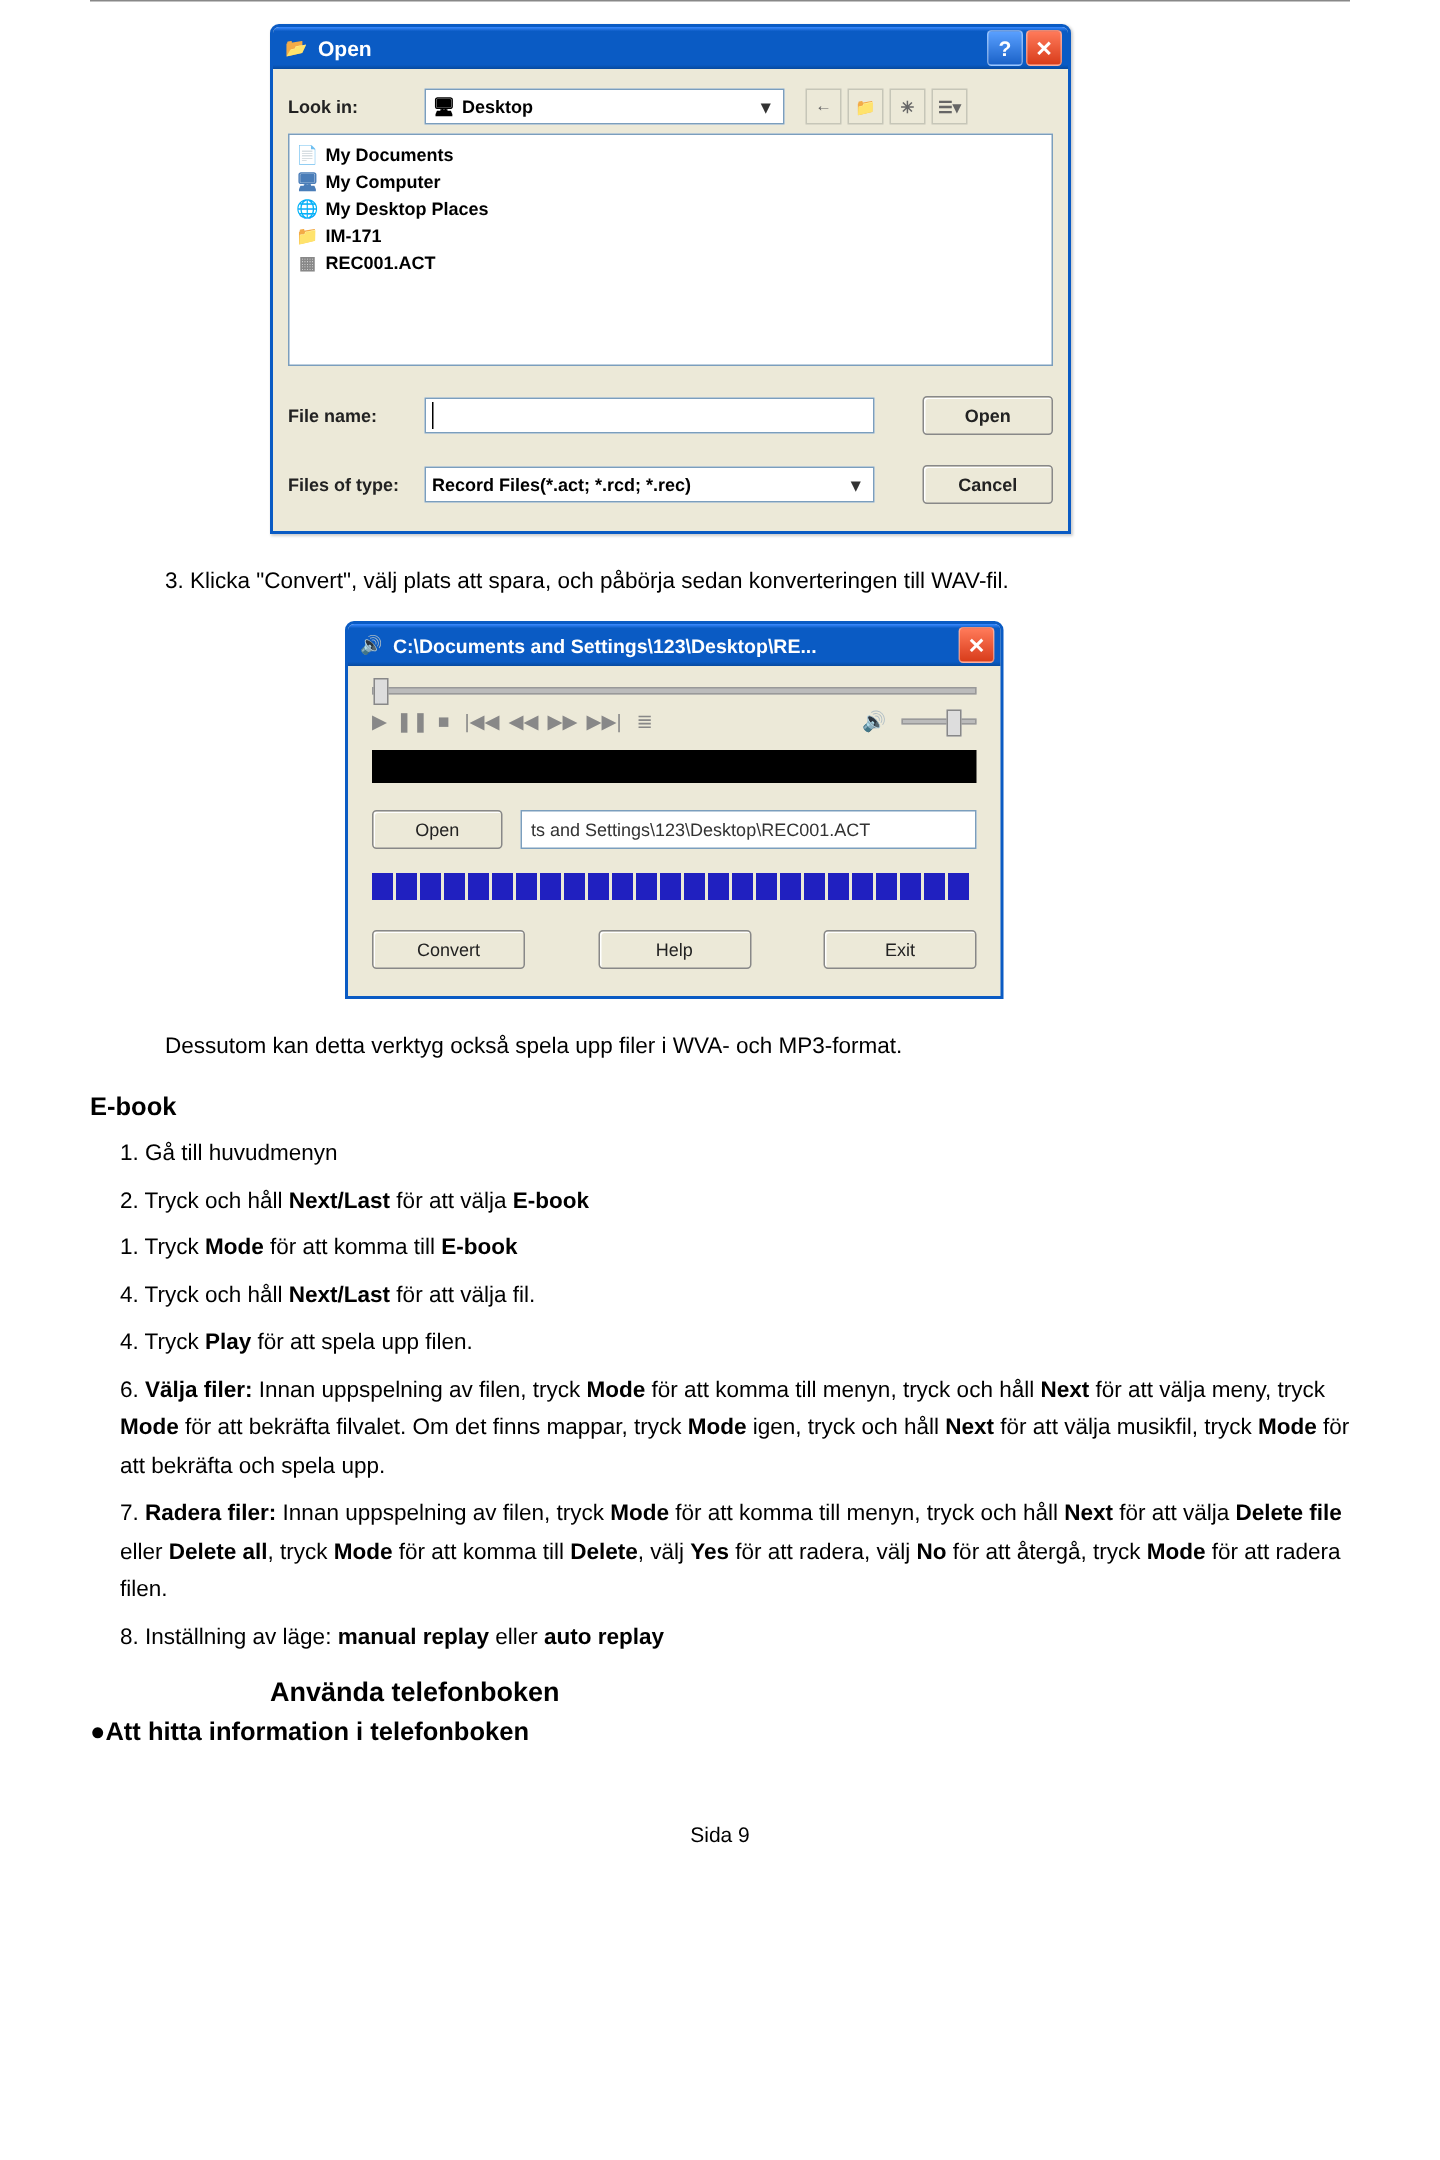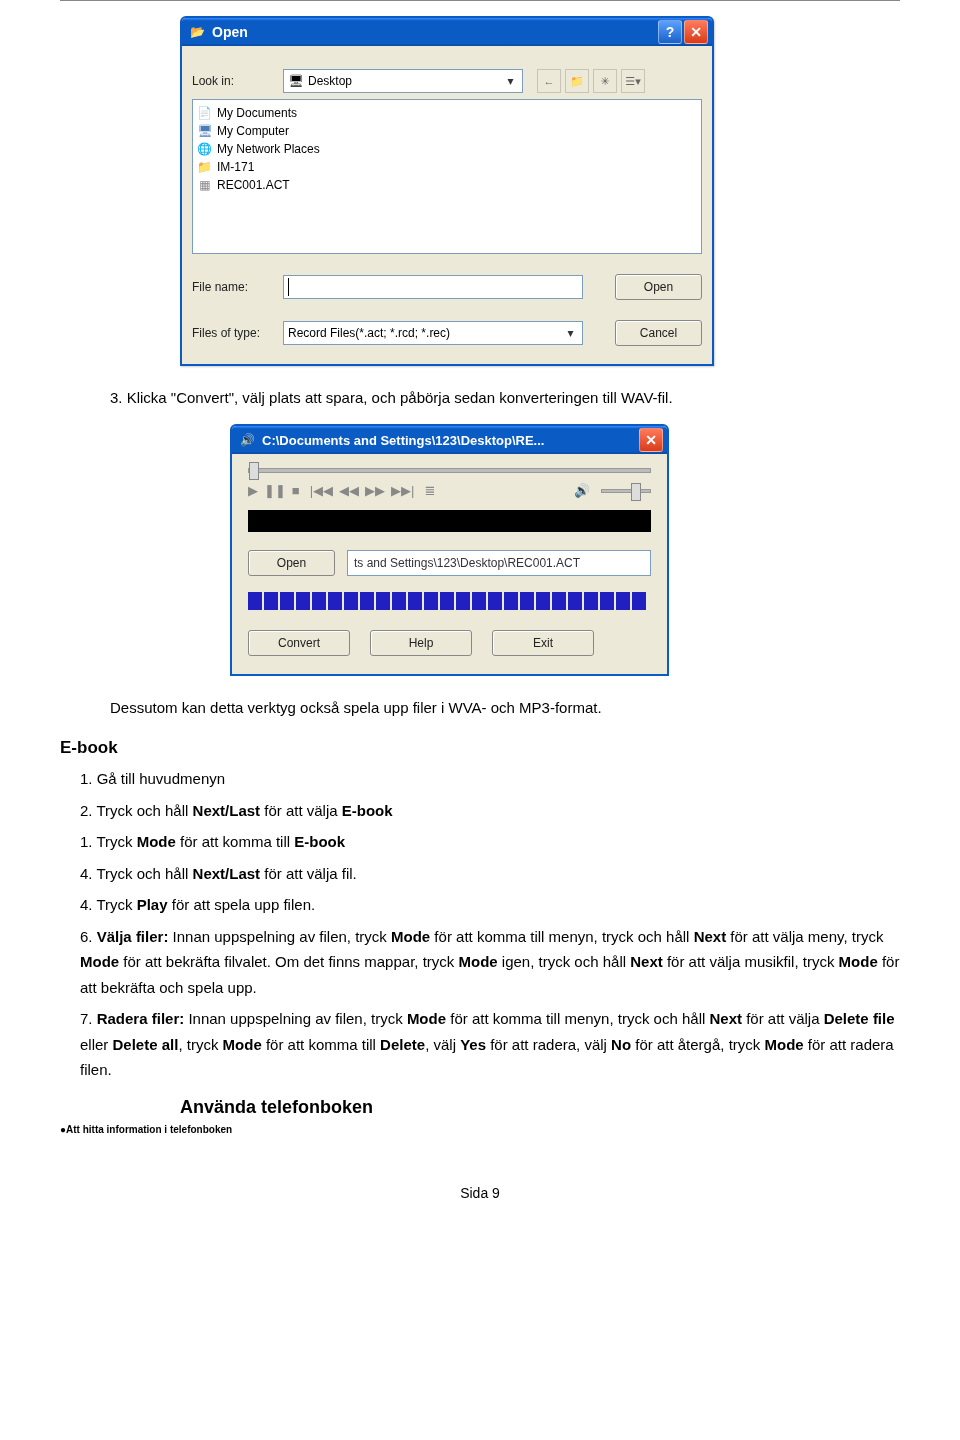--- a/index.html
+++ b/index.html
@@ -60,21 +60,21 @@
     display: flex;
     align-items: center;
     justify-content: center;
     color: #fff;
     font-weight: bold;
     font-size: 14px;
     border: 1px solid rgba(255,255,255,0.4);
   }
   .tb-help { background: linear-gradient(to bottom,#5aa0ff,#1a62c8); }
   .tb-close { background: linear-gradient(to bottom,#ff7a5a,#d83c1a); }
-  .dialog-body { padding: 23px 10px 12px 10px; }
+  .dialog-body { padding: 13px 10px 12px 10px; font-weight: bold; }
   .row {
     display: flex;
     align-items: center;
     gap: 6px;
     margin-bottom: 6px;
   }
   .lbl { width: 85px; color: #222; }
   .combo {
     flex: 0 0 230px;
     height: 22px;
@@ -178,28 +178,28 @@
   .black-bar { height: 22px; background: #000; margin-bottom: 18px; }
   .open-row { display:flex; gap:12px; margin-bottom:16px; }
   .path-field {
     flex:1; height:24px; background:#fff; border:1px solid #7b9ebd;
     display:flex; align-items:center; padding:0 6px; font-size:12px; color:#333;
   }
   .progress-blocks {
     display:flex; gap:2px; margin-bottom:20px;
   }
   .block { width:14px; height:18px; background:#2020c0; }
-  .btn-row { display:flex; justify-content:flex-start; gap:20px; }
+  .btn-row { display:flex; justify-content:space-between; gap:20px; }
   
   .body-text { line-height: 1.6; margin: 14px 0; }
   .indent { margin-left: 50px; }
   .section-h { font-weight: bold; font-size: 17px; margin: 18px 0 8px 0; }
   .list-item { margin: 6px 0 6px 20px; line-height: 1.7; }
   .sub-h { font-weight: bold; font-size: 18px; margin: 14px 0 6px 120px; }
-  .sub-h2 { font-weight: bold; font-size: 10px; margin: 6px 0 6px 0; }
+  .sub-h2 { font-weight: bold; font-size: 17px; margin: 6px 0 6px 0; }
   .footer { text-align:center; margin-top:50px; font-size:14px; }
   .cursor-line {
     position:absolute; width:1px; height:18px; background:#000;
   }
   b { font-weight: bold; }
 </style>
 </head>
 <body>
 
 <div class="page">
@@ -238,21 +238,21 @@
           <div class="file-item">
               <span class="ico ico-docs">📄</span>
               <span>My Documents</span>
             </div>
           <div class="file-item">
               <span class="ico ico-comp">🖥</span>
               <span>My Computer</span>
             </div>
           <div class="file-item">
               <span class="ico ico-net">🌐</span>
-              <span>My Network Places</span>
+              <span>My Desktop Places</span>
             </div>
           <div class="file-item">
               <span class="ico ico-folder">📁</span>
               <span>IM-171</span>
             </div>
           <div class="file-item">
               <span class="ico ico-file">▦</span>
               <span>REC001.ACT</span>
             </div>
         </div>
@@ -384,18 +384,21 @@
   </div>
 
   <div class="list-item">
     <span>6. </span><b>Välja filer:</b><span> Innan uppspelning av filen, tryck </span><b>Mode</b><span> för att komma till menyn, tryck och håll </span><b>Next</b><span> för att välja meny, tryck </span><b>Mode</b><span> för att bekräfta filvalet. Om det finns mappar, tryck </span><b>Mode</b><span> igen, tryck och håll </span><b>Next</b><span> för att välja musikfil, tryck </span><b>Mode</b><span> för att bekräfta och spela upp.</span>
   </div>
 
   <div class="list-item">
     <span>7. </span><b>Radera filer:</b><span> Innan uppspelning av filen, tryck </span><b>Mode</b><span> för att komma till menyn, tryck och håll </span><b>Next</b><span> för att välja </span><b>Delete file</b><span> eller </span><b>Delete all</b><span>, tryck </span><b>Mode</b><span> för att komma till </span><b>Delete</b><span>, välj </span><b>Yes</b><span> för att radera, välj </span><b>No</b><span> för att återgå, tryck </span><b>Mode</b><span> för att radera filen.</span>
   </div>
 
+  <div class="list-item">
+    <span>8. Inställning av läge: </span><b>manual replay</b><span> eller </span><b>auto replay</b>
+  </div>
 
   <div class="sub-h">Använda telefonboken</div>
   <div class="sub-h2">●Att hitta information i telefonboken</div>
 
   <div class="footer">Sida 9</div>
 </div>
 
 </body></html>

